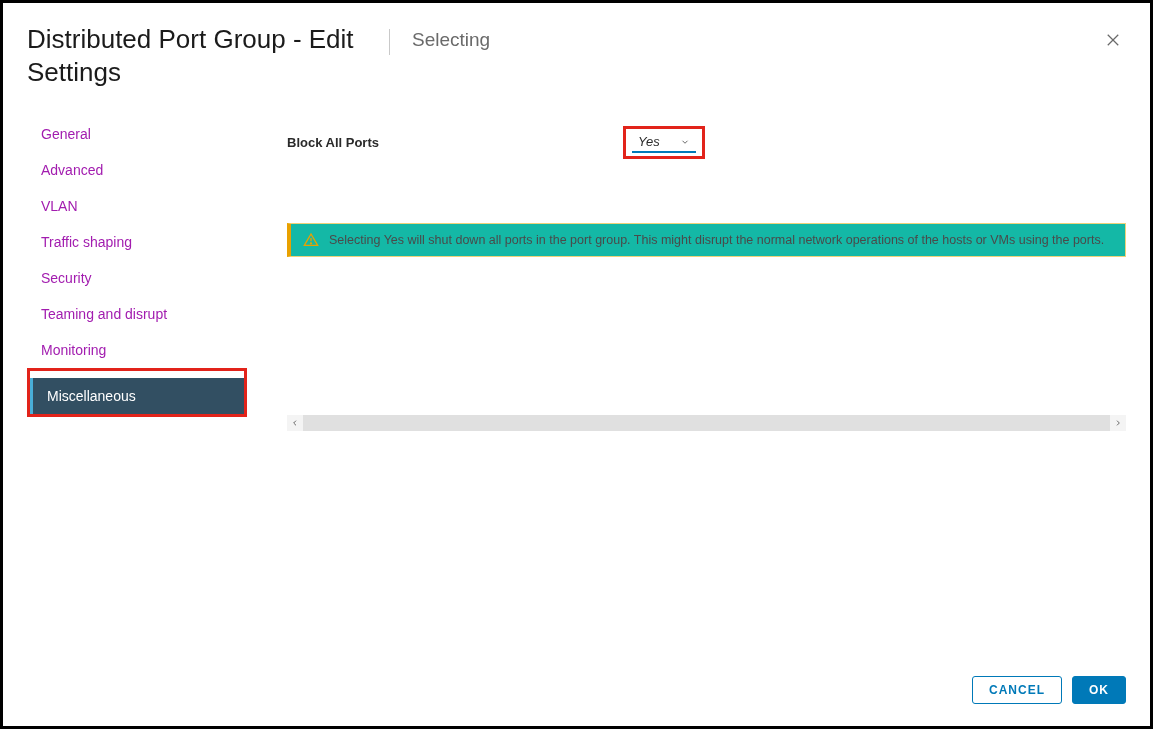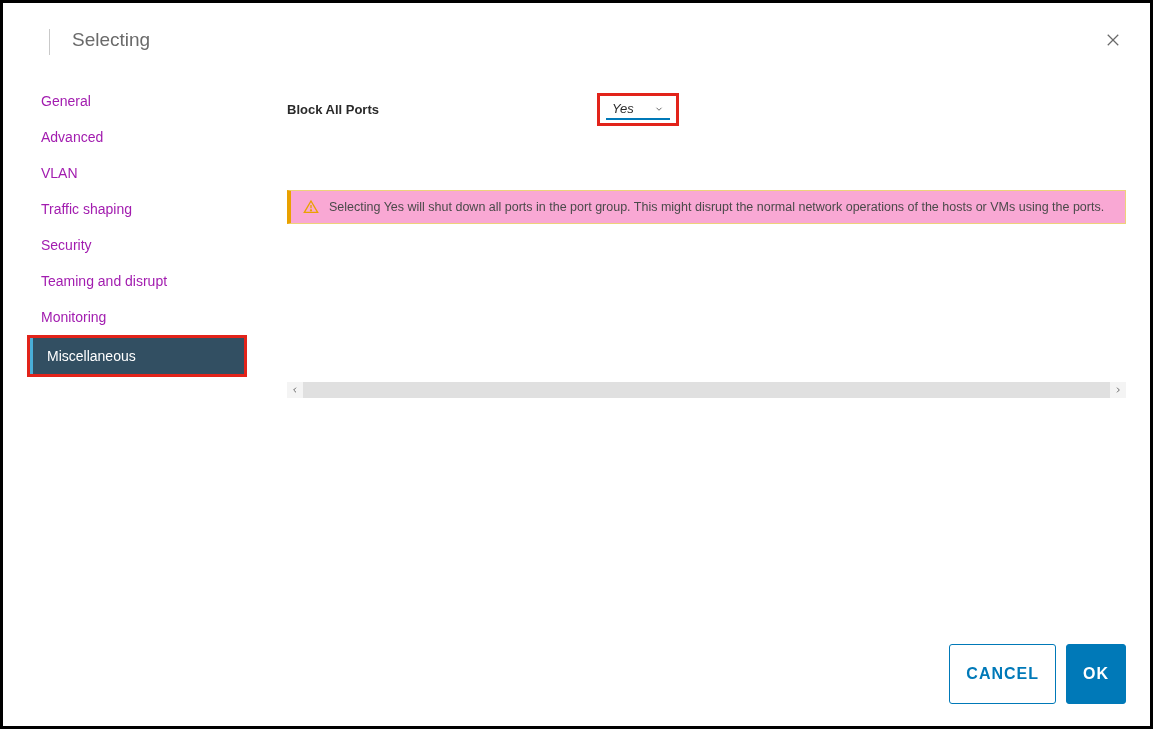--- a/index.html
+++ b/index.html
@@ -58,35 +58,36 @@
     padding: 10px 14px;
     font-size: 14px;
     color: #a21caf;
     cursor: pointer;
     border-radius: 0;
   }
   .side-item.active {
     background: #324f62;
     color: #fff;
     border-left: 3px solid #49afd9;
+    margin-top: 7px;
   }
   .side-item-wrap.highlighted {
     border: 3px solid #e2231a; 
     padding: 0;
   }
   .side-item-wrap { margin: 0 0 0 0; }
 
   .main { flex: 1; padding: 24px 0 0 40px; min-width: 0; }
 
   .field-row { display: flex; align-items: center; }
   .field-label {
     font-size: 13px;
     font-weight: 700;
     color: #2a2a2a;
-    width: 310px;
+    width: 336px;
   }
   .select-wrap.highlighted {
     border: 3px solid #e2231a;
     padding: 3px 6px 3px 6px;
   }
   .select {
     display: inline-flex;
     align-items: center;
     font-size: 13px;
     color: #2a2a2a;
@@ -99,21 +100,21 @@
   }
   .select .chev { color: #6a6a6a; }
   .select .chev svg { width: 10px; height: 10px; display:block; }
 
   .alert {
     margin-top: 64px;
     display: flex;
     align-items: center;
     gap: 10px;
     padding: 8px 12px;
-    background: #f9a8d4;
+    background: #14b8a6;
     border: 1px solid #eed27a;
     border-left: 4px solid #e9a100;
     font-size: 12.5px;
     color: #4a4a4a;
   }
   .alert-icon { color: #e9a100; flex: 0 0 auto; }
   .alert-icon svg { width: 16px; height: 16px; display:block; }
 
   .hscroll {
     margin-top: 158px;
@@ -138,23 +139,23 @@
   }
 
   .footer {
     position: absolute;
     right: 24px;
     bottom: 22px;
     display: flex;
     gap: 10px;
   }
   .btn {
-    font-size: 16px;
+    font-size: 12px;
     letter-spacing: 1px;
-    padding: 20px 16px;
+    padding: 6px 16px;
     border-radius: 3px;
     cursor: pointer;
     font-weight: 600;
   }
   .btn-outline {
     border: 1px solid #0079b8;
     color: #0079b8;
     background: #fff;
   }
   .btn-primary {
@@ -162,20 +163,21 @@
     background: #0079b8;
     color: #fff;
   }
 </style>
 </head>
 <body>
 
 <div class="frame">
 
   <div class="header">
+    <div class="title">Distributed Port Group - Edit Settings</div>
     <div class="vdiv"></div>
     <div class="subtitle">Selecting</div>
     <div class="close">
       <svg viewBox="0 0 24 24" fill="none" stroke="currentColor" stroke-width="1.6">
         <line x1="5" y1="5" x2="19" y2="19"></line>
           <line x1="19" y1="5" x2="5" y2="19"></line>
       </svg>
     </div>
   </div>
 

